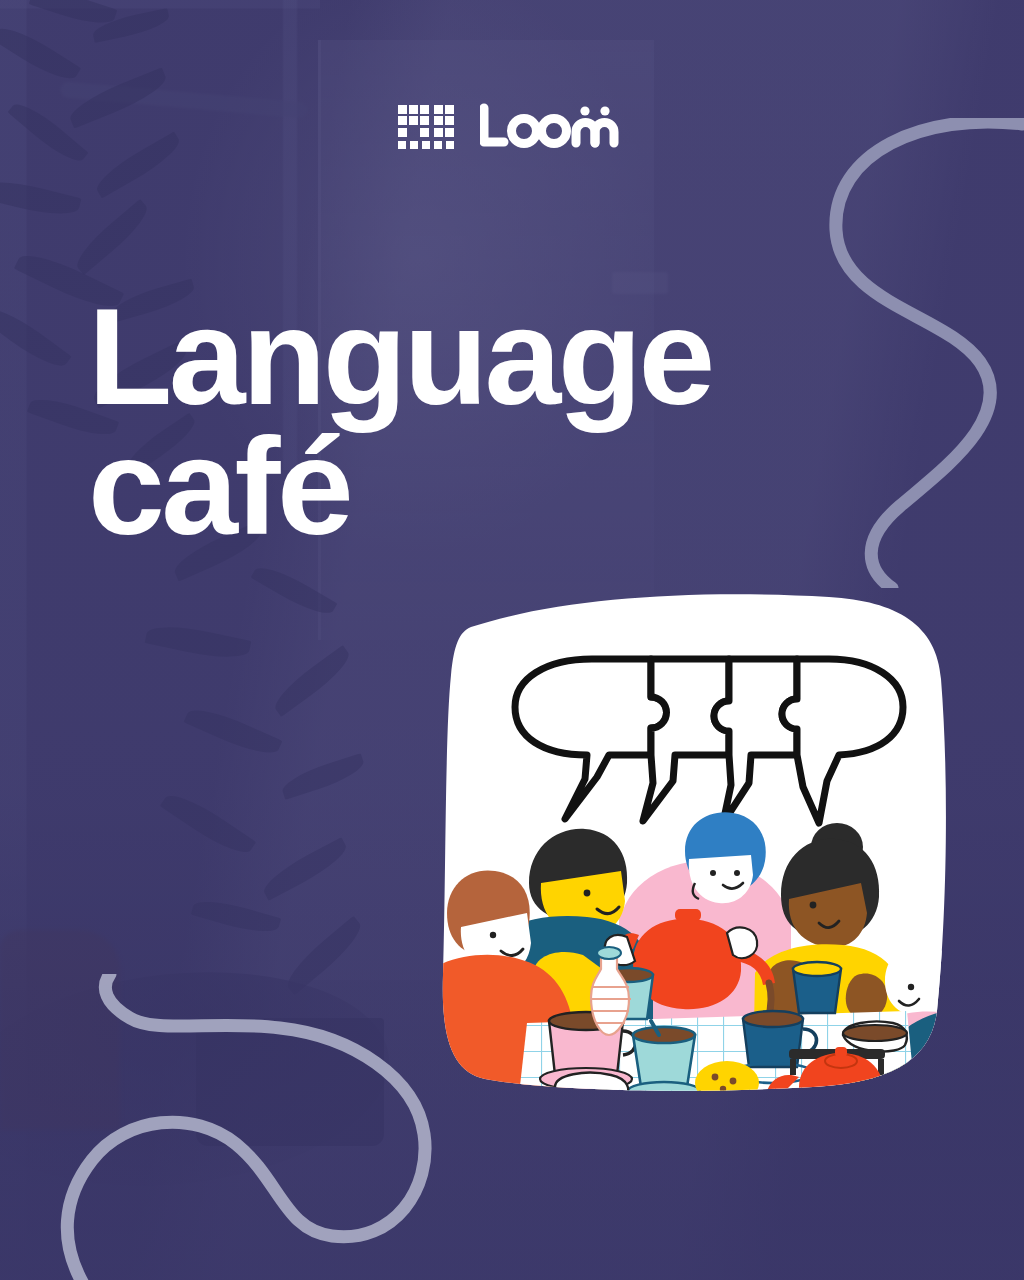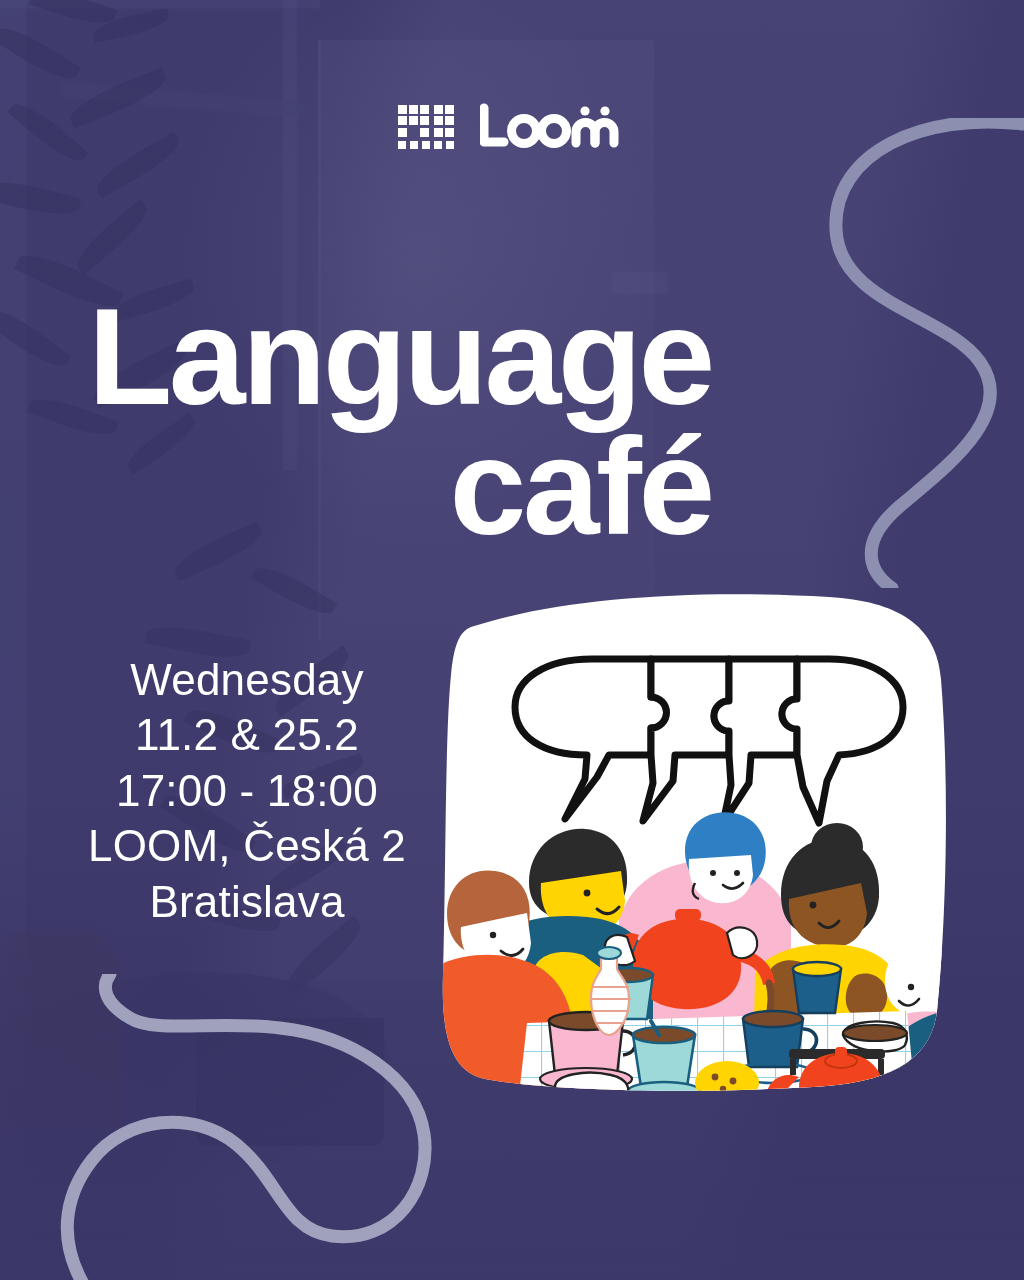--- a/index.html
+++ b/index.html
@@ -133,21 +133,21 @@
     left: 88px;
     top: 292px;
     color: #ffffff;
     font-weight: 700;
     font-size: 138px;
     line-height: 0.94;
     letter-spacing: -3.5px;
   }
   .headline-line2-wrap {
     display: flex;
-    align-items: flex-end;
+    align-items: flex-start;
     gap: 16px;
     flex-direction: column;
   }
   .subtitle {
     font-weight: 400;
     font-style: italic;
     font-size: 35px;
     letter-spacing: 0px;
     color: #f2f2f7;
     white-space: nowrap;
@@ -280,27 +280,20 @@
     </svg>
   </div>
 
   <div class="headline">
     <div>Language</div>
     <div class="headline-line2-wrap">
       <span>café</span>
     </div>
   </div>
 
-  <div class="details">
-    <div>Wednesday</div>
-    <div>11.2 &amp; 25.2</div>
-    <div>17:00 - 18:00</div>
-    <div>LOOM, Česká 2</div>
-    <div>Bratislava</div>
-  </div>
 
   <div class="illus-card">
     <svg width="518" height="512" viewBox="0 0 518 512" fill="none">
       <defs>
         <clipPath id="cardClip">
           <path d="M34 44 C120 16 250 6 392 14 C460 18 500 42 504 96
                    C512 196 510 330 500 428 C494 478 452 500 376 504
                    C248 511 112 508 48 496 C14 489 4 452 6 392
                    C9 286 8 150 14 92 C17 62 22 49 34 44 Z"></path>
         </clipPath>

